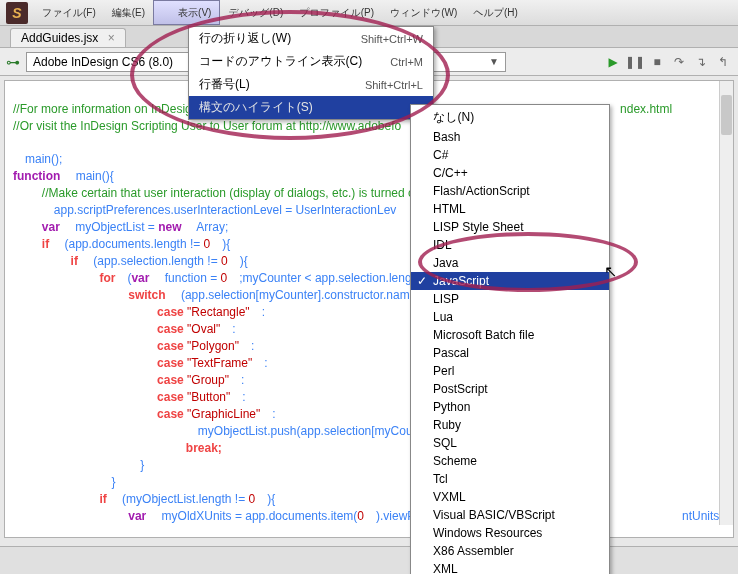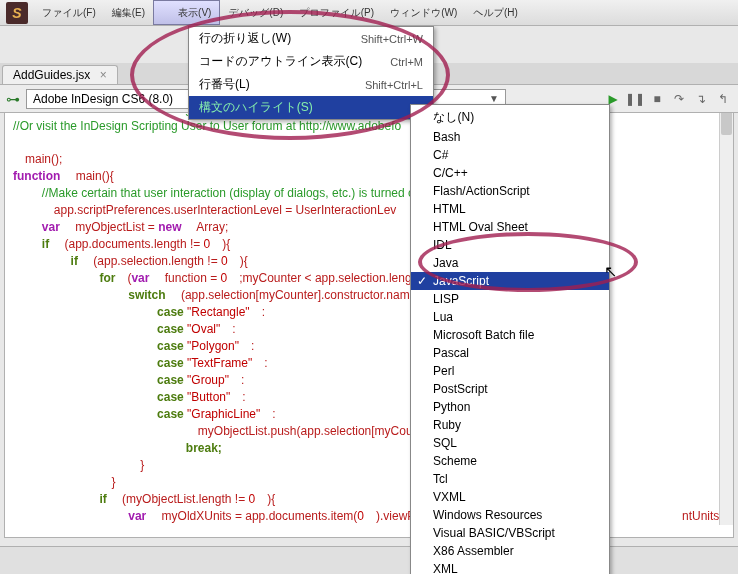--- a/index.html
+++ b/index.html
@@ -1,43 +1,43 @@
 <!DOCTYPE html>
 <html><head>
 <meta charset="utf-8">
 <style>
   * { box-sizing: border-box; margin: 0; padding: 0; font-family: "Yu Gothic", "Meiryo", sans-serif; }
   body { width: 738px; height: 574px; background: #e8e8e8; overflow: hidden; position: relative; font-size: 12px; }
   .menubar { height: 26px; background: linear-gradient(#f0f0f0,#dcdcdc); border-bottom: 1px solid #b0b0b0; display: flex; align-items: stretch; padding-left: 4px; }
   .logo { width: 22px; height: 22px; margin: 2px 6px 2px 2px; background: #4a2a2a; border-radius: 2px; display: flex; align-items: center; justify-content: center; color: #e8b050; font-size: 14px; font-weight: bold; font-style: italic; }
   .menu-item { padding: 0 8px; display: flex; align-items: center; color: #333; cursor: default; font-size: 10px; }
   .menu-item.open { background: linear-gradient(#e0e0ff,#c0c0e8); border: 1px solid #7a7aa0; padding-left: 24px; }
-  .tabbar { height: 22px; background: #d8d8d8; border-bottom: 1px solid #b0b0b0; display: flex; align-items: flex-end; padding-left: 2px; position: relative; z-index: 1; margin-top: 37px; }
+  .tabbar { height: 22px; background: #d8d8d8; border-bottom: 1px solid #b0b0b0; display: flex; align-items: flex-end; padding-left: 10px; position: relative; z-index: 1; }
   .tab { background: #f0f0f0; border: 1px solid #b0b0b0; border-bottom: none; padding: 2px 10px; font-size: 12px; border-radius: 3px 3px 0 0; }
   .toolbar { height: 28px; background: #ececec; border-bottom: 1px solid #b0b0b0; display: flex; align-items: center; padding: 0 6px; gap: 6px; position: relative; z-index: 1; }
   .link-icon { color: #2a7a2a; font-size: 14px; }
   .target-select { flex: 0 0 480px; height: 20px; border: 1px solid #999; background: #fff; display: flex; align-items: center; padding: 0 6px; font-size: 12px; justify-content: space-between; }
   .target-select .arrow { font-size: 10px; color: #555; }
   .run-controls { display: flex; gap: 4px; margin-left: auto; align-items: center;}
   .ctl { width: 18px; height: 18px; display: flex; align-items: center; justify-content: center; font-size: 12px; color: #666; }
   .ctl.play { color: #2a9a2a; }
   .code-area { position: absolute; left: 0; right: 0; top: 76px; bottom: 32px; background: #fff; border: 1px solid #b0b0b0; margin: 4px; overflow: hidden; }
   .code { font-family: "Consolas","Courier New",monospace; font-size: 12px; line-height: 16px; padding: 4px 8px; white-space: pre; }
   .c-comment { color: #2a9a2a; }
   .c-key { color: #a21caf; font-weight: bold; }
-  .c-ctrl { color: #4d7c0f; font-weight: bold; }
+  .c-ctrl { color: #ef4444; font-weight: bold; }
   .c-num { color: #c00000; }
   .c-str { color: #c00000; }
-  .c-plain { color: #b91c1c; padding-left: 12px; }
+  .c-plain { color: #3b82f6; padding-left: 12px; }
   .scroll-v { position: absolute; right: 0; top: 0; bottom: 12px; width: 14px; background: #eee; border-left: 1px solid #ccc; }
   .scroll-v .thumb { position: absolute; left: 1px; right: 1px; top: 14px; height: 40px; background: #c8c8c8; border-radius: 2px; }
   .statusbar { position: absolute; left: 0; right: 0; bottom: 0; height: 28px; background: #e0e0e0; border-top: 1px solid #b0b0b0; }
   .dropdown { position: absolute; background: #fff; border: 1px solid #888; box-shadow: 2px 2px 4px rgba(0,0,0,0.3); z-index: 20; font-size: 12px; }
   .dropdown .row { display: flex; padding: 3px 10px; align-items: center; justify-content: space-between; gap: 20px; }
-  .dropdown .row.highlight { background: #2040a0; color: #86efac; }
+  .dropdown .row.highlight { background: #2040a0; color: #e5e5e5; }
   .dropdown .row .shortcut { color: #555; font-size: 11px; }
   .arrow-r::after { content: "▸"; margin-left: 10px; font-size: 10px; }
   .submenu { position: absolute; left: 410px; top: 104px; width: 200px; background: #fff; border: 1px solid #888; box-shadow: 2px 2px 4px rgba(0,0,0,0.3); z-index: 21; font-size: 12px; padding: 2px 0; }
   .submenu .lrow { padding: 2px 8px 2px 22px; position: relative; }
   .submenu .lrow.sel { background: #2040a0; color: #fff; }
   .submenu .lrow.check::before { content: "✓"; position: absolute; left: 6px; }
   .ellipse { position: absolute; border: 4px solid rgba(160,30,80,0.8); border-radius: 50%; pointer-events: none; z-index: 30; }
   .ell1 { left: 130px; top: 10px; width: 320px; height: 130px; }
   .ell2 { left: 418px; top: 232px; width: 220px; height: 60px; }
   .cursor { position: absolute; left: 604px; top: 262px; z-index: 35; font-size: 16px; color: #000; pointer-events: none; }
@@ -133,37 +133,37 @@
   </div>
 </div>
 
 <div class="submenu" id="syntax-submenu">
     <div class="lrow">なし(N)</div>
     <div class="lrow">Bash</div>
     <div class="lrow">C#</div>
     <div class="lrow">C/C++</div>
     <div class="lrow">Flash/ActionScript</div>
     <div class="lrow">HTML</div>
-    <div class="lrow">HTML Oval Sheet</div>
+    <div class="lrow">LISP Style Sheet</div>
     <div class="lrow">IDL</div>
     <div class="lrow">Java</div>
     <div class="lrow sel check">JavaScript</div>
     <div class="lrow">LISP</div>
     <div class="lrow">Lua</div>
     <div class="lrow">Microsoft Batch file</div>
     <div class="lrow">Pascal</div>
     <div class="lrow">Perl</div>
     <div class="lrow">PostScript</div>
     <div class="lrow">Python</div>
     <div class="lrow">Ruby</div>
     <div class="lrow">SQL</div>
     <div class="lrow">Scheme</div>
     <div class="lrow">Tcl</div>
     <div class="lrow">VXML</div>
+    <div class="lrow">Visual BASIC/VBScript</div>
     <div class="lrow">Windows Resources</div>
-    <div class="lrow">Visual BASIC/VBScript</div>
     <div class="lrow">X86 Assembler</div>
     <div class="lrow">XML</div>
   </div>
 
 <div class="ellipse ell1"></div>
 <div class="ellipse ell2"></div>
 <div class="cursor">↖</div>
 
 </body></html>

